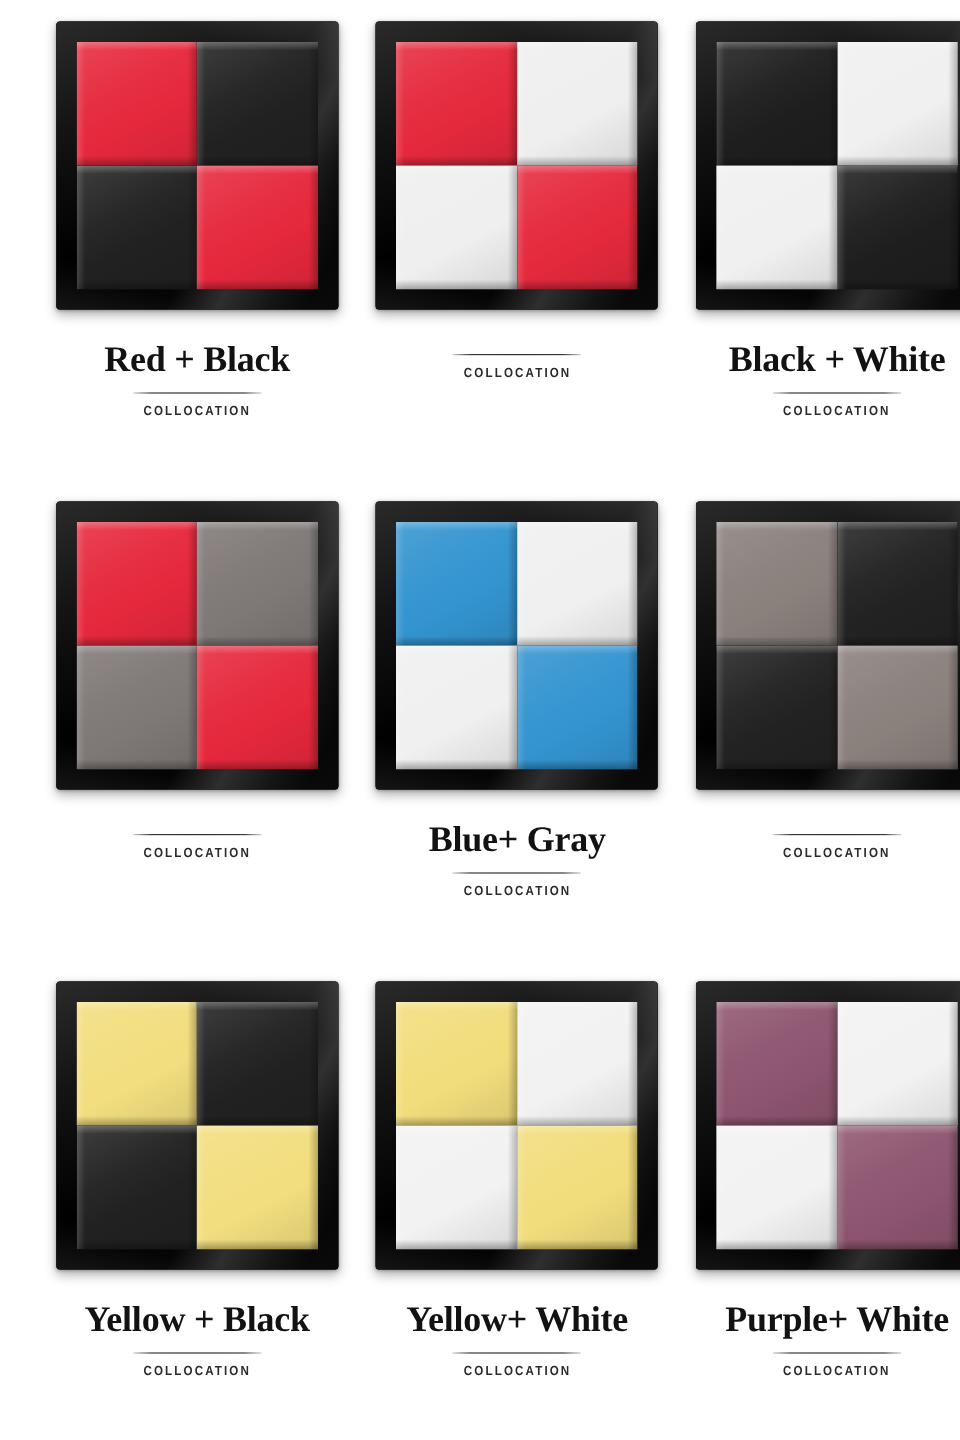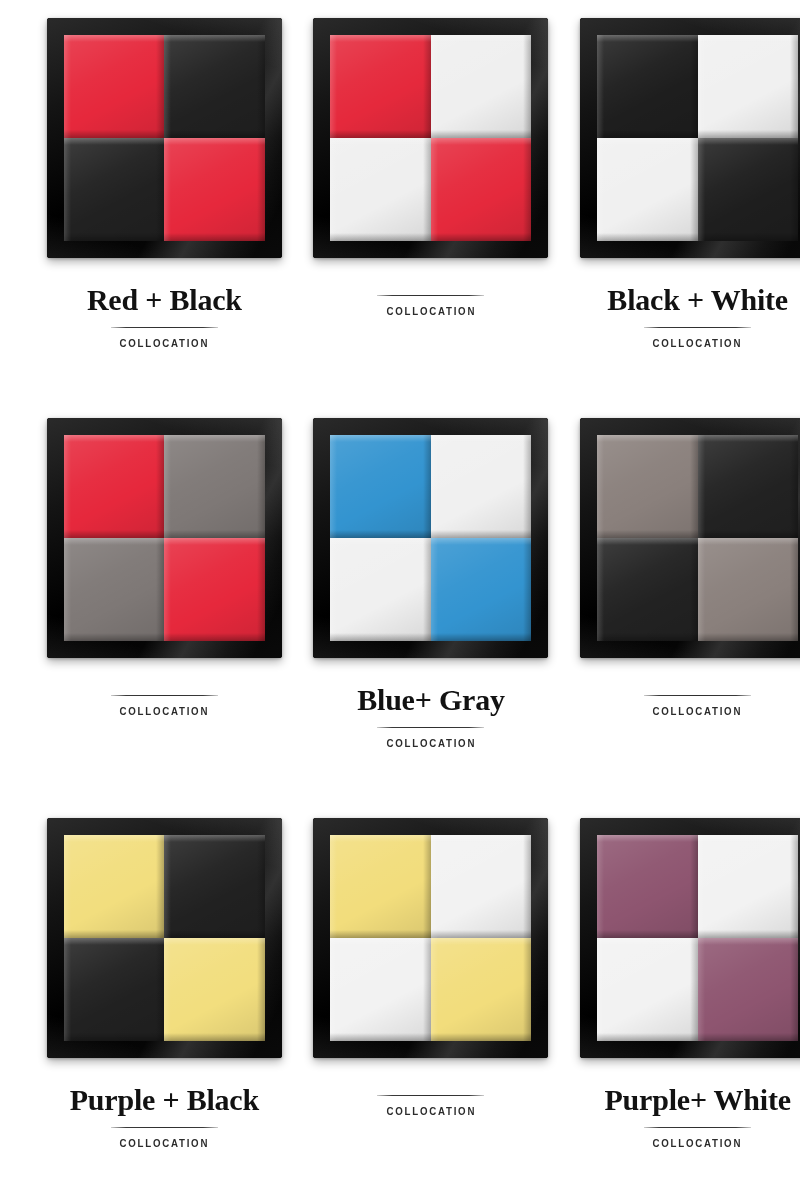--- a/index.html
+++ b/index.html
@@ -369,21 +369,21 @@
               <div class="sheen"></div>
             </div>
             <div class="quad" style="background: rgb(242, 222, 126);">
               <div class="bevel"></div>
               <div class="sheen"></div>
             </div>
           </div>
         </div>
       </div>
       <div class="caption">
-        <div class="title">Purple + Black</div>
+        <div class="title">Yellow + Black</div>
         <div class="rule"></div>
         <div class="subtitle">COLLOCATION</div>
       </div>
     </div>
     <div class="cell">
       <div class="tile-wrap">
         <div class="tile-shadow"></div>
         <div class="frame">
           <div class="frame-gloss"></div>
           <div class="quads">
@@ -400,20 +400,21 @@
               <div class="sheen"></div>
             </div>
             <div class="quad" style="background: rgb(242, 221, 124);">
               <div class="bevel"></div>
               <div class="sheen"></div>
             </div>
           </div>
         </div>
       </div>
       <div class="caption">
+        <div class="title">Yellow+ White</div>
         <div class="rule"></div>
         <div class="subtitle">COLLOCATION</div>
       </div>
     </div>
     <div class="cell">
       <div class="tile-wrap">
         <div class="tile-shadow"></div>
         <div class="frame">
           <div class="frame-gloss"></div>
           <div class="quads">

